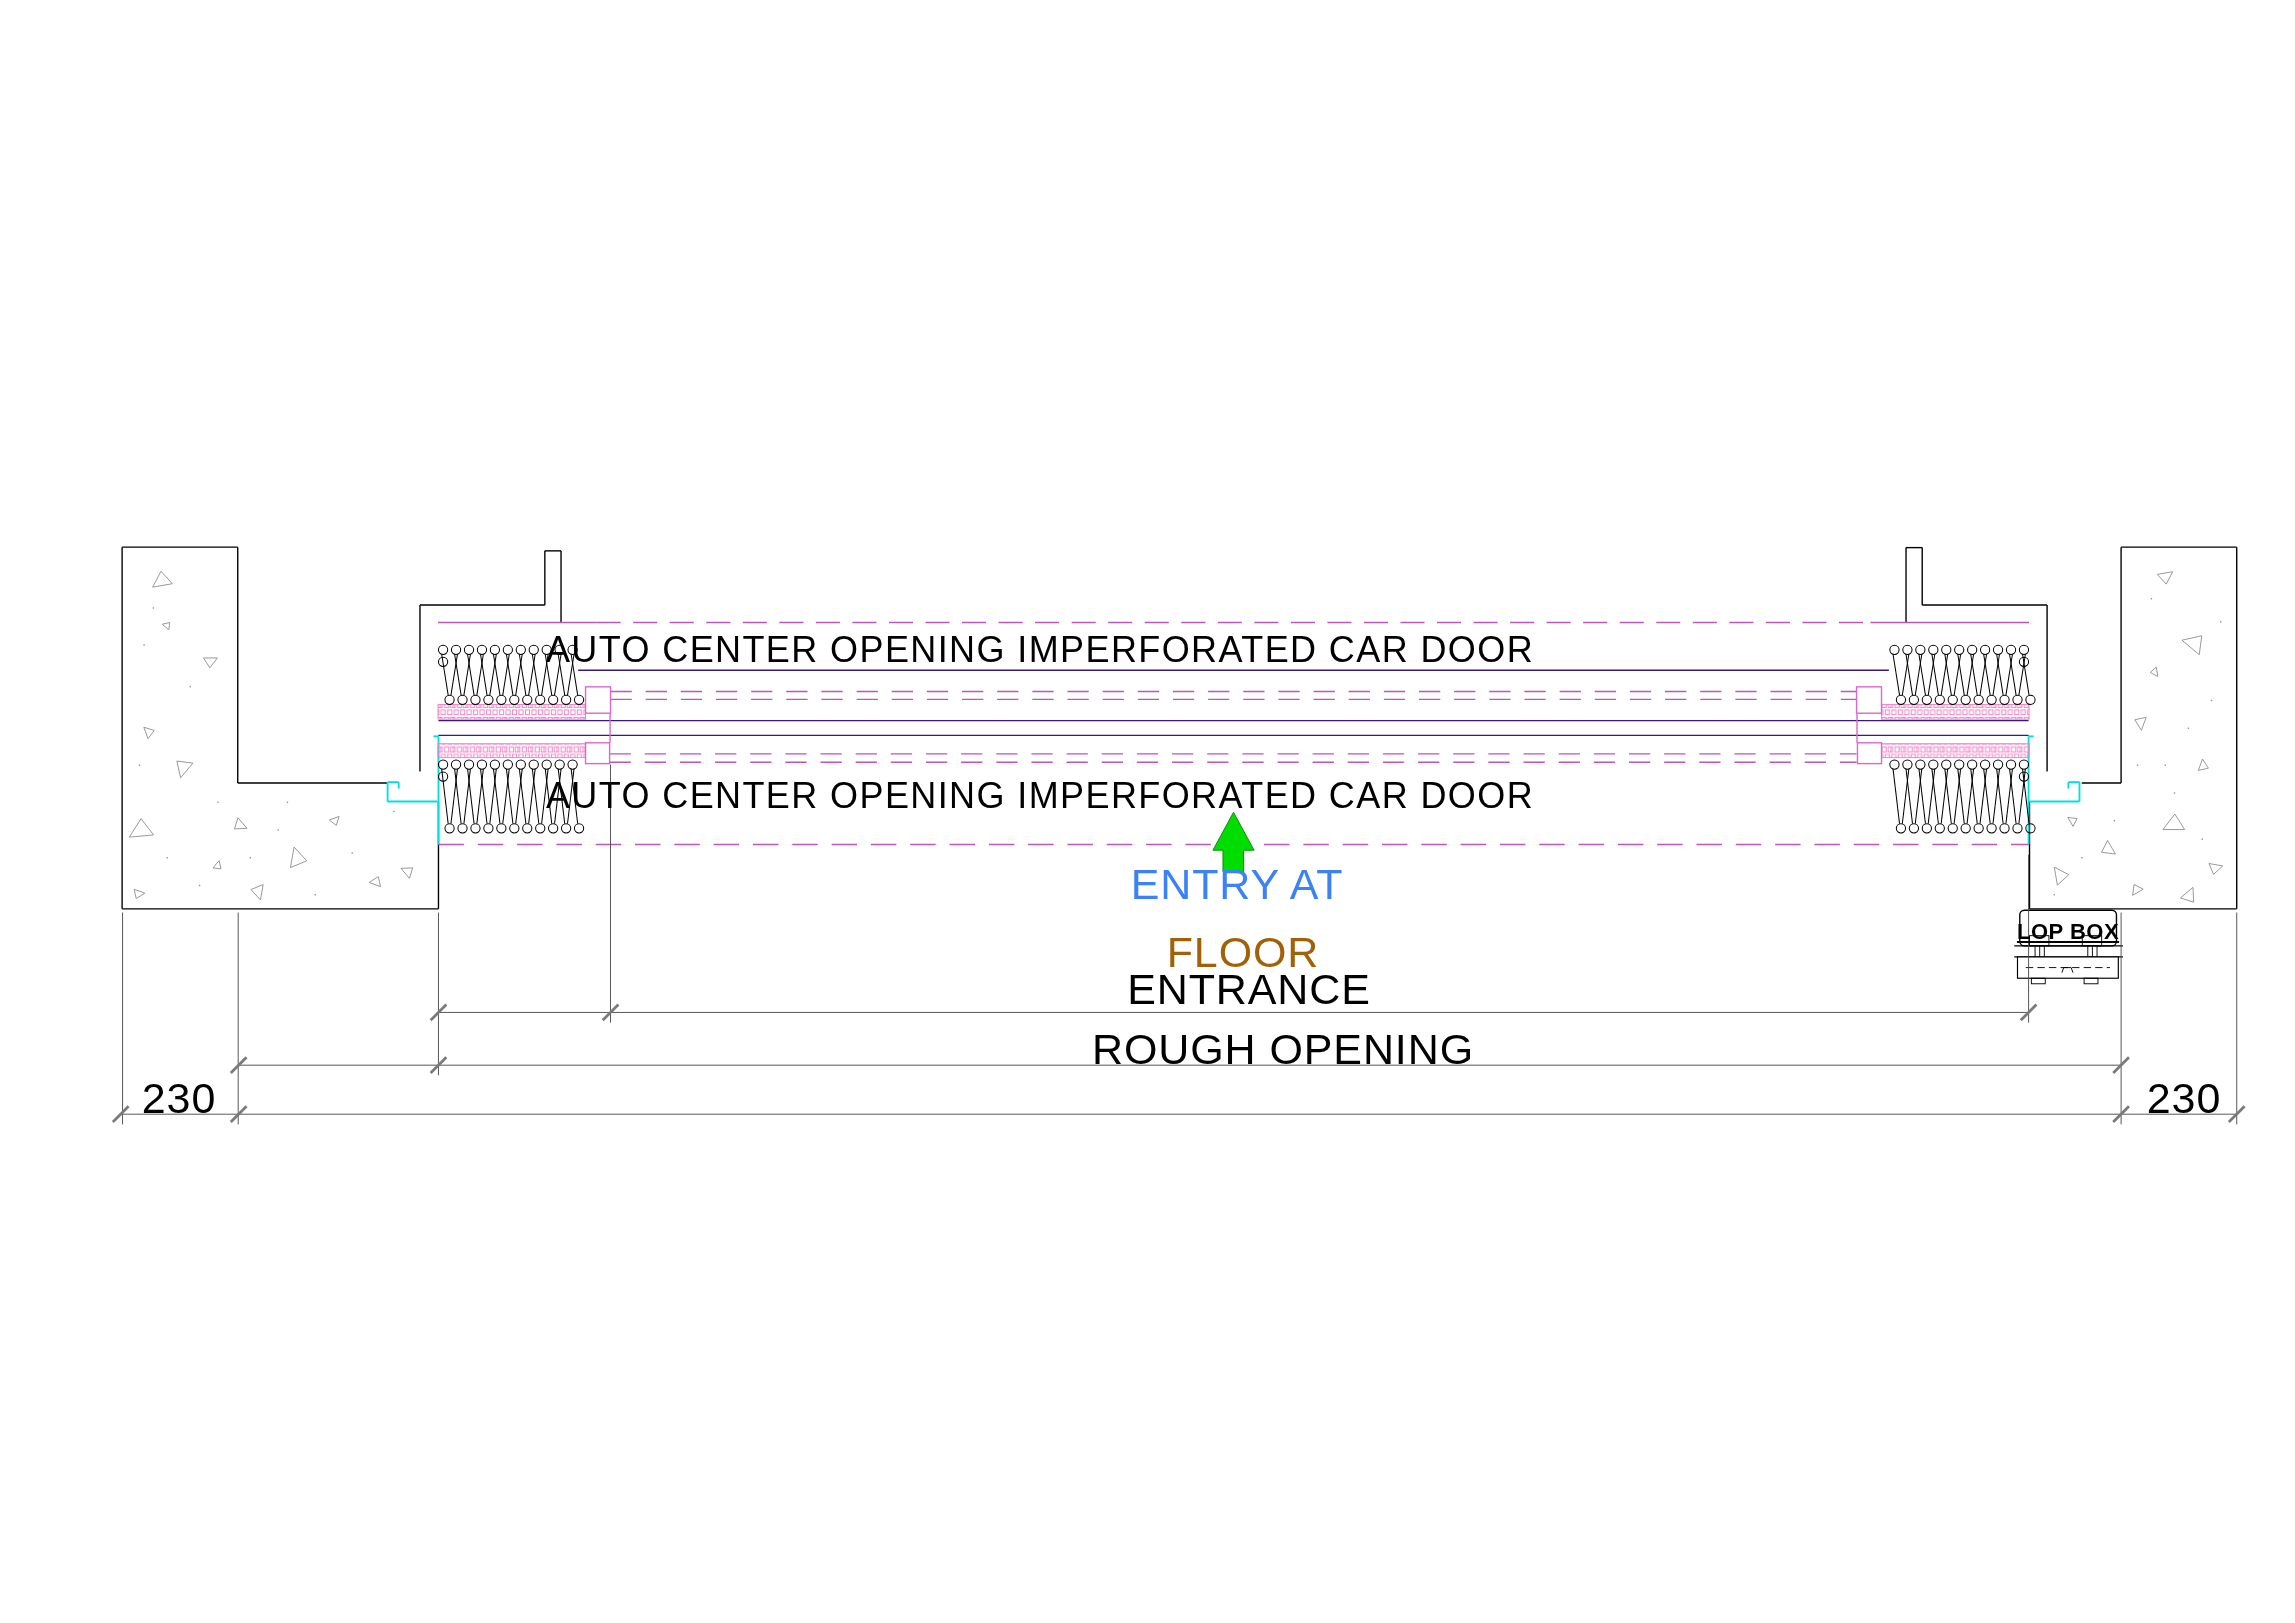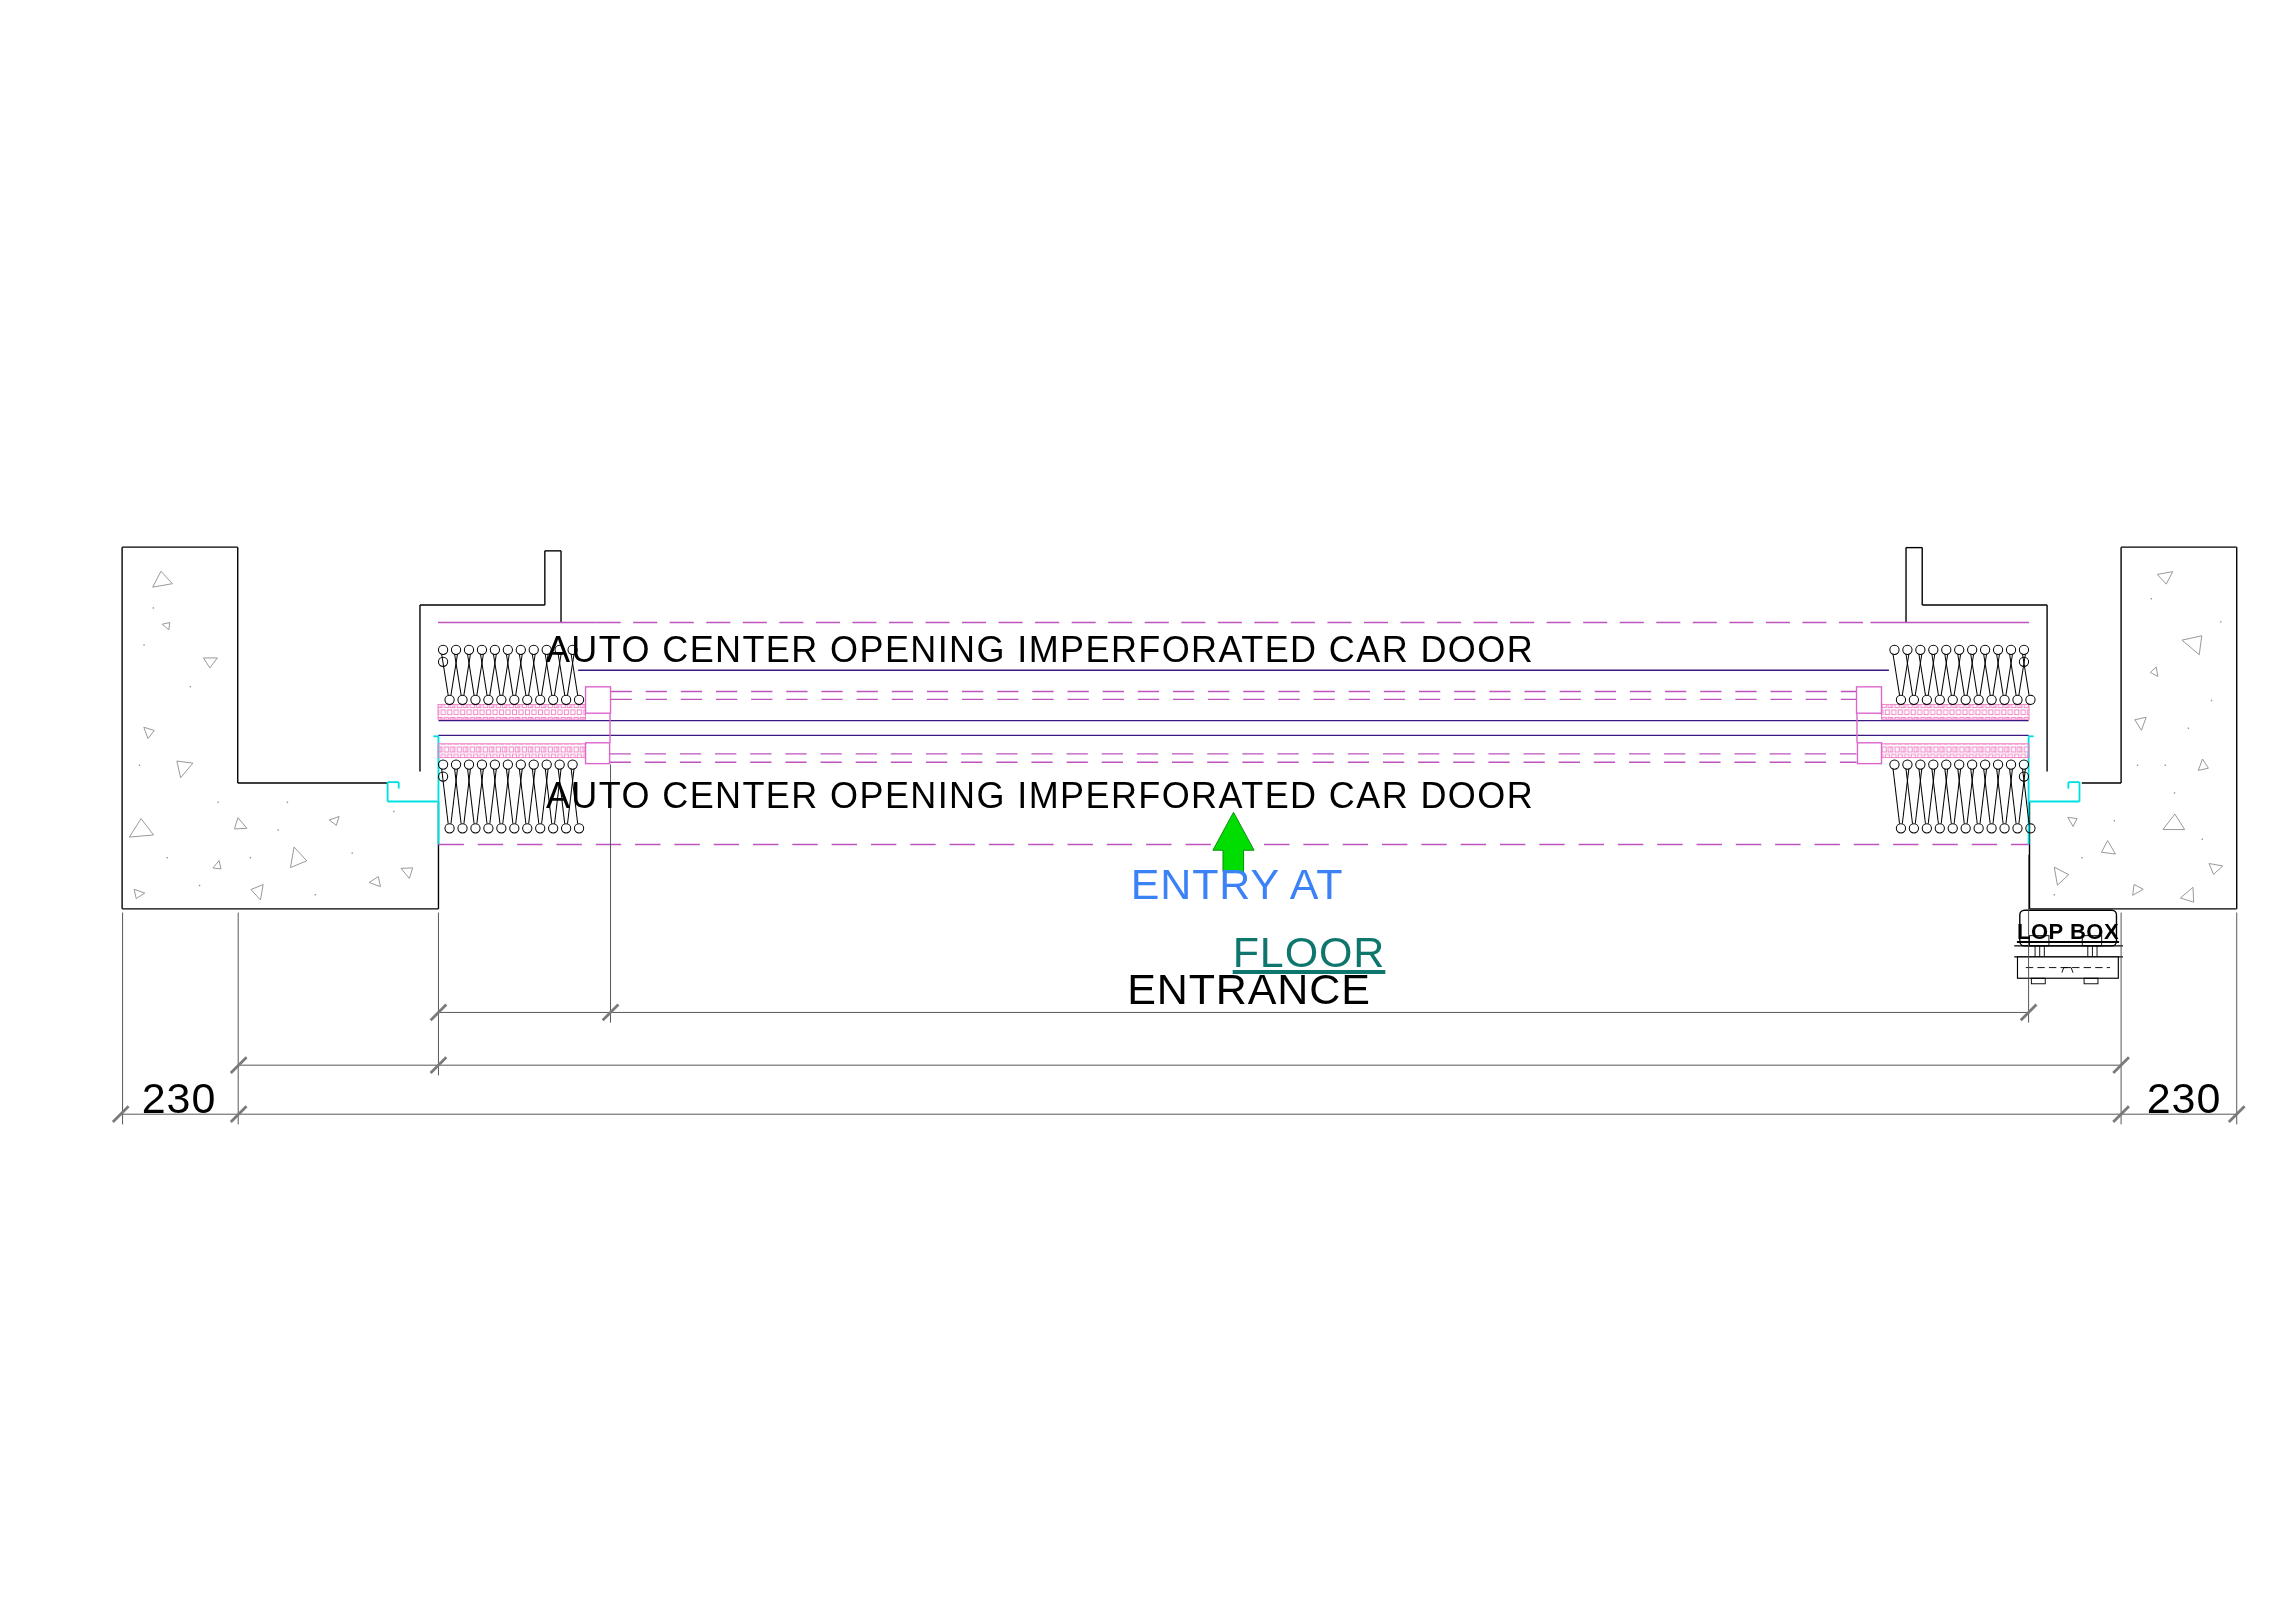--- a/index.html
+++ b/index.html
@@ -356,24 +356,25 @@
   <svg style="left:1212px;top:768px;" width="43" height="62" viewBox="0 0 94 134">
     <polygon points="47,2 2,85 24,85 24,132 69,132 69,85 92,85" fill="#00DD00" stroke="#008800" stroke-width="2"></polygon>
   </svg>
 
   <div class="lbl lbl-door" style="left:1040px;top:589px;">AUTO CENTER OPENING IMPERFORATED CAR DOOR</div>
 
   <div class="lbl lbl-door" style="left:1040px;top:735px;">AUTO CENTER OPENING IMPERFORATED CAR DOOR</div>
 
   <div class="lbl lbl-green" style="left: 1237px; top: 820px; color: #3b82f6;">ENTRY AT</div>
 
-  <div class="lbl lbl-green" style="left: 1309px; top: 888px; color: #0f766e; text-decoration: underline;">FLOOR</div>
+  <div class="lbl lbl-green" style="left: 1243px; top: 888px; color: #a16207;">FLOOR</div>
 
   <div class="lbl lbl-dim" style="left:1249px;top:925px;">ENTRANCE</div>
 
+  <div class="lbl lbl-dim" style="left:1283px;top:985px;">ROUGH OPENING</div>
 
 
   <div class="lbl lbl-dim" style="left:179px;top:1034px;">230</div>
 
   <div class="lbl lbl-dim" style="left:2184px;top:1034px;">230</div>
 
   <div class="lbl lbl-lop" style="left:2068px;top:878px;">LOP BOX</div>
 </div>
 
 

